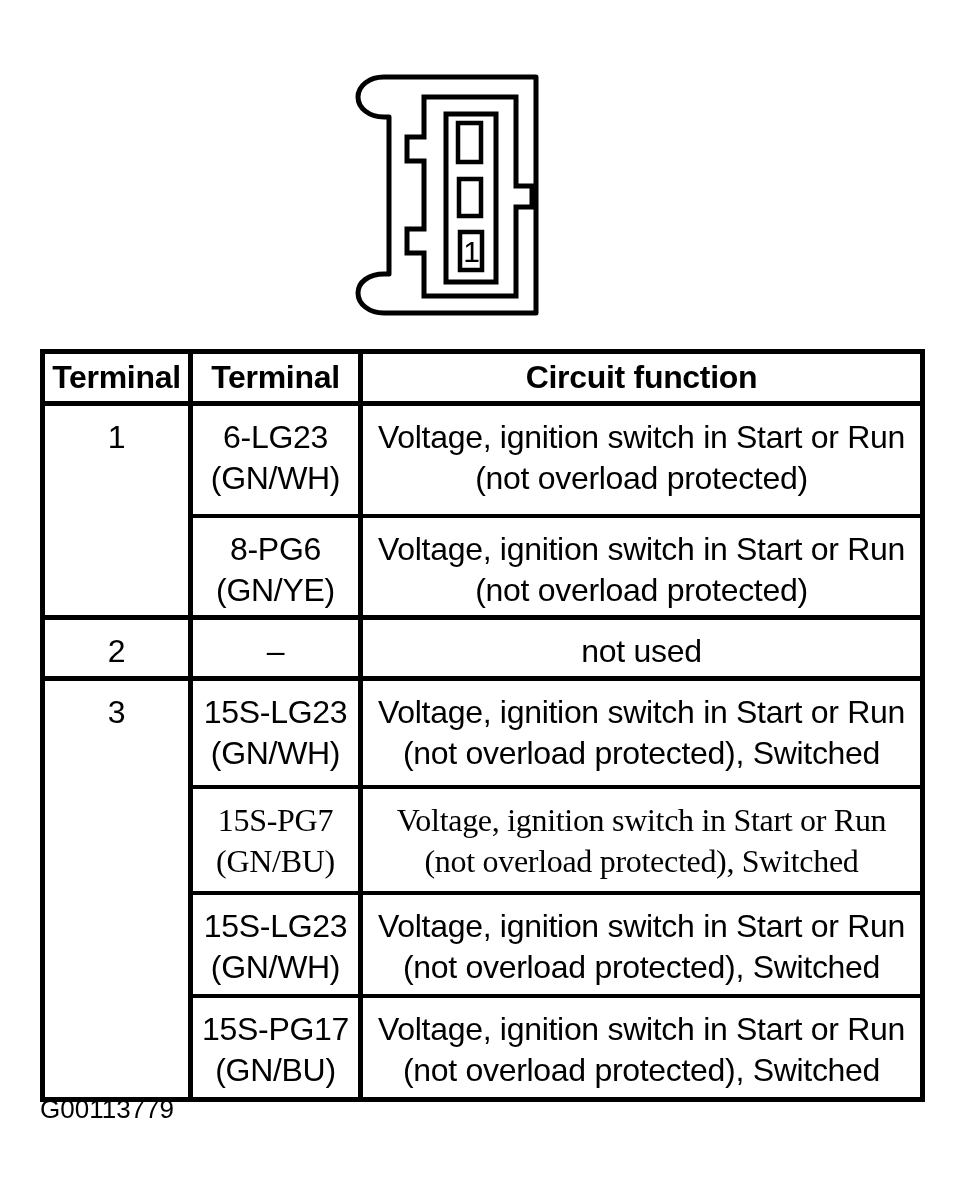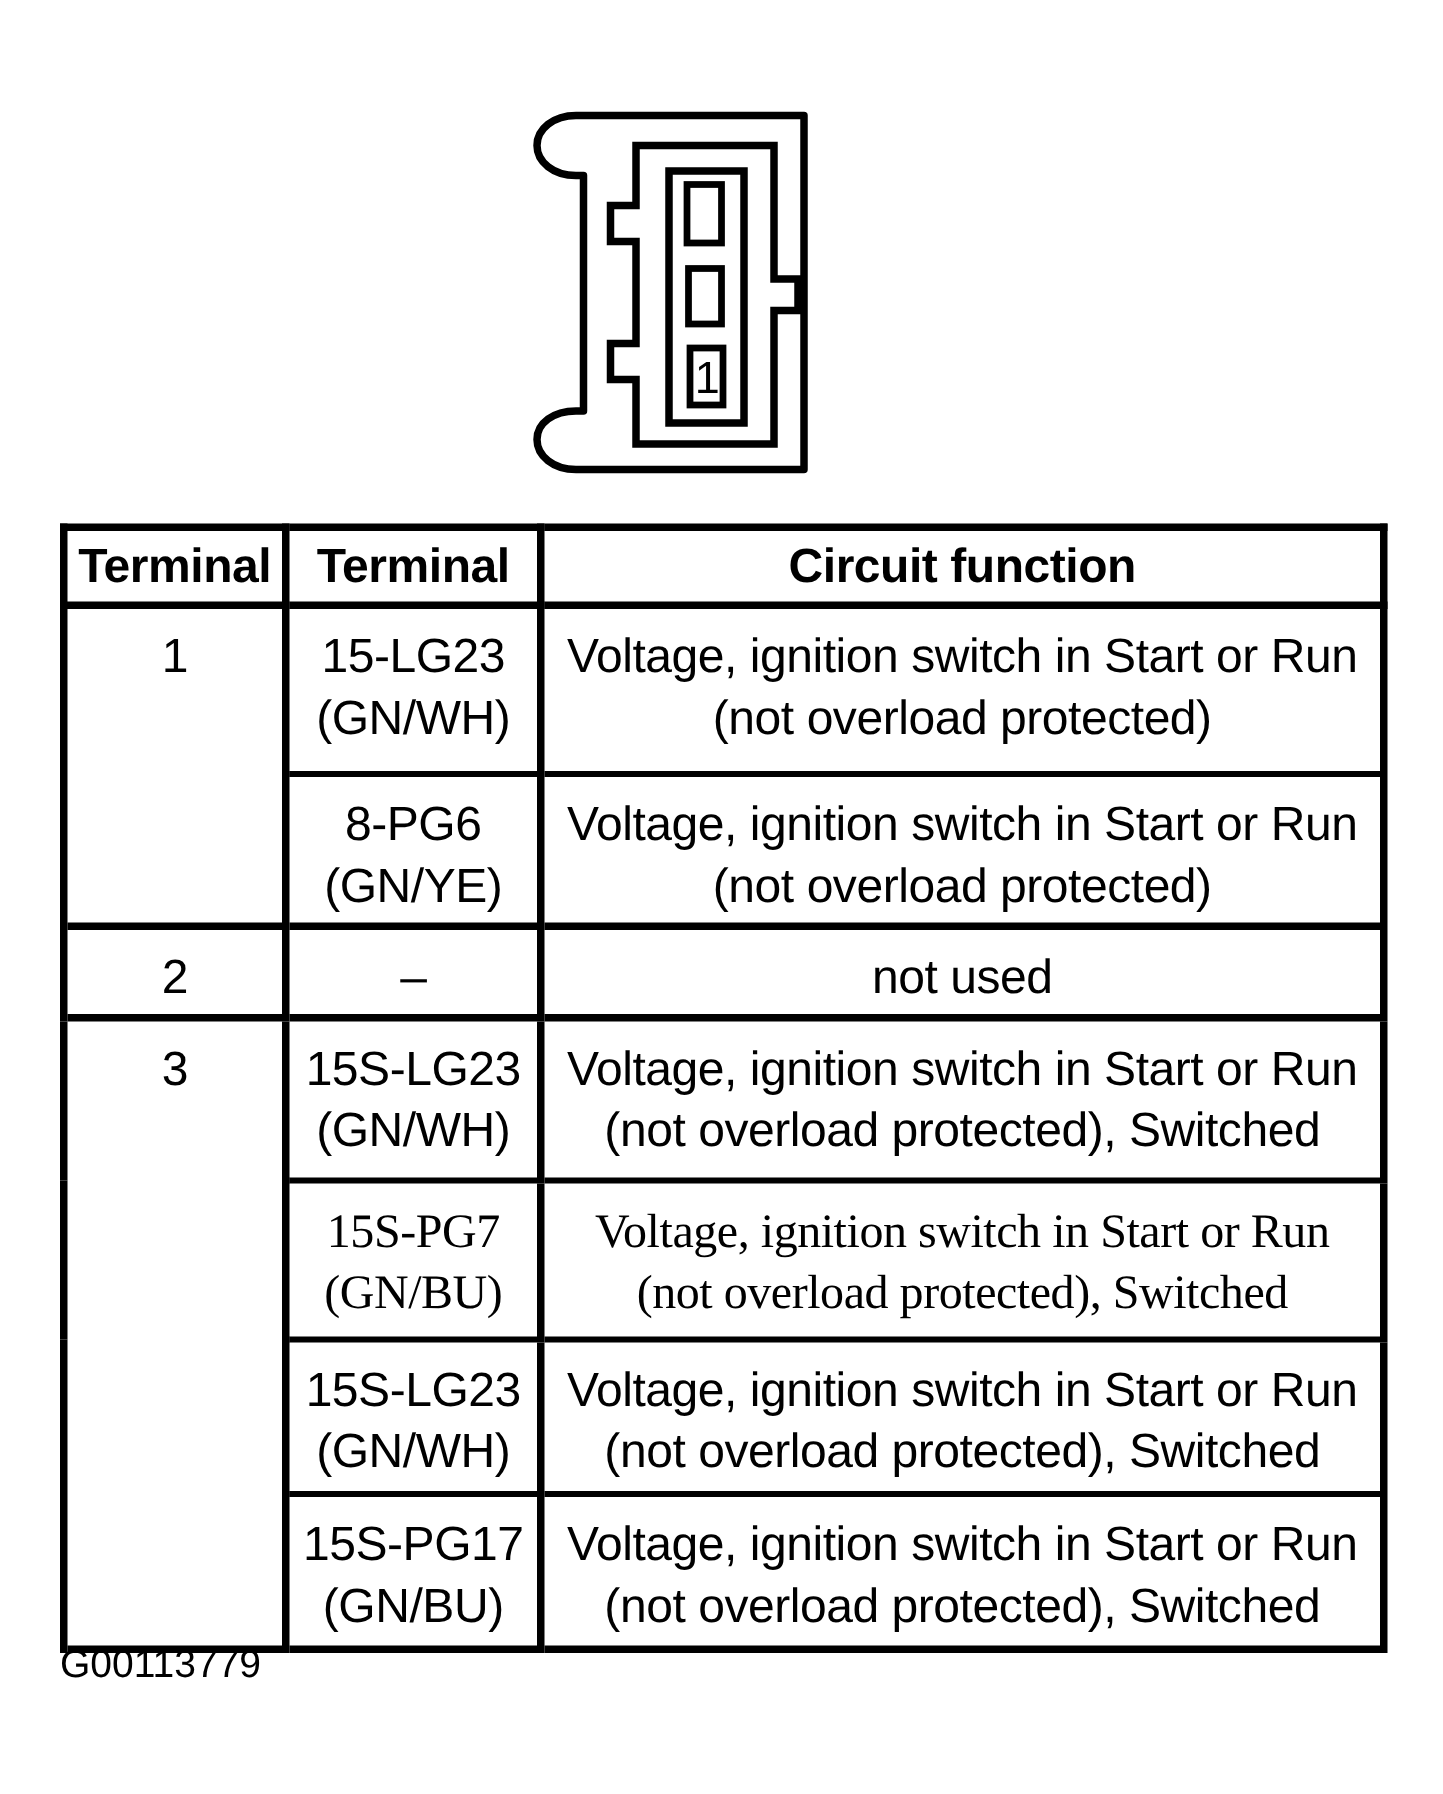--- a/index.html
+++ b/index.html
@@ -120,21 +120,21 @@
         <th>Terminal</th>
         <th>Terminal</th>
         <th>Circuit function</th>
       </tr>
 
       <tr class="row-1a group-start">
         <td class="col-terminal" rowspan="2">
           <div class="line">1</div>
         </td>
         <td class="col-circuit">
-          <div class="line">15-LG23</div>
+          <div class="line">6-LG23</div>
           <div class="line">(GN/WH)</div>
         </td>
         <td class="col-function">
           <div class="line">Voltage, ignition switch in Start or Run</div>
           <div class="line">(not overload protected)</div>
         </td>
       </tr>
 
       <tr class="row-1b">
         <td class="col-circuit">

